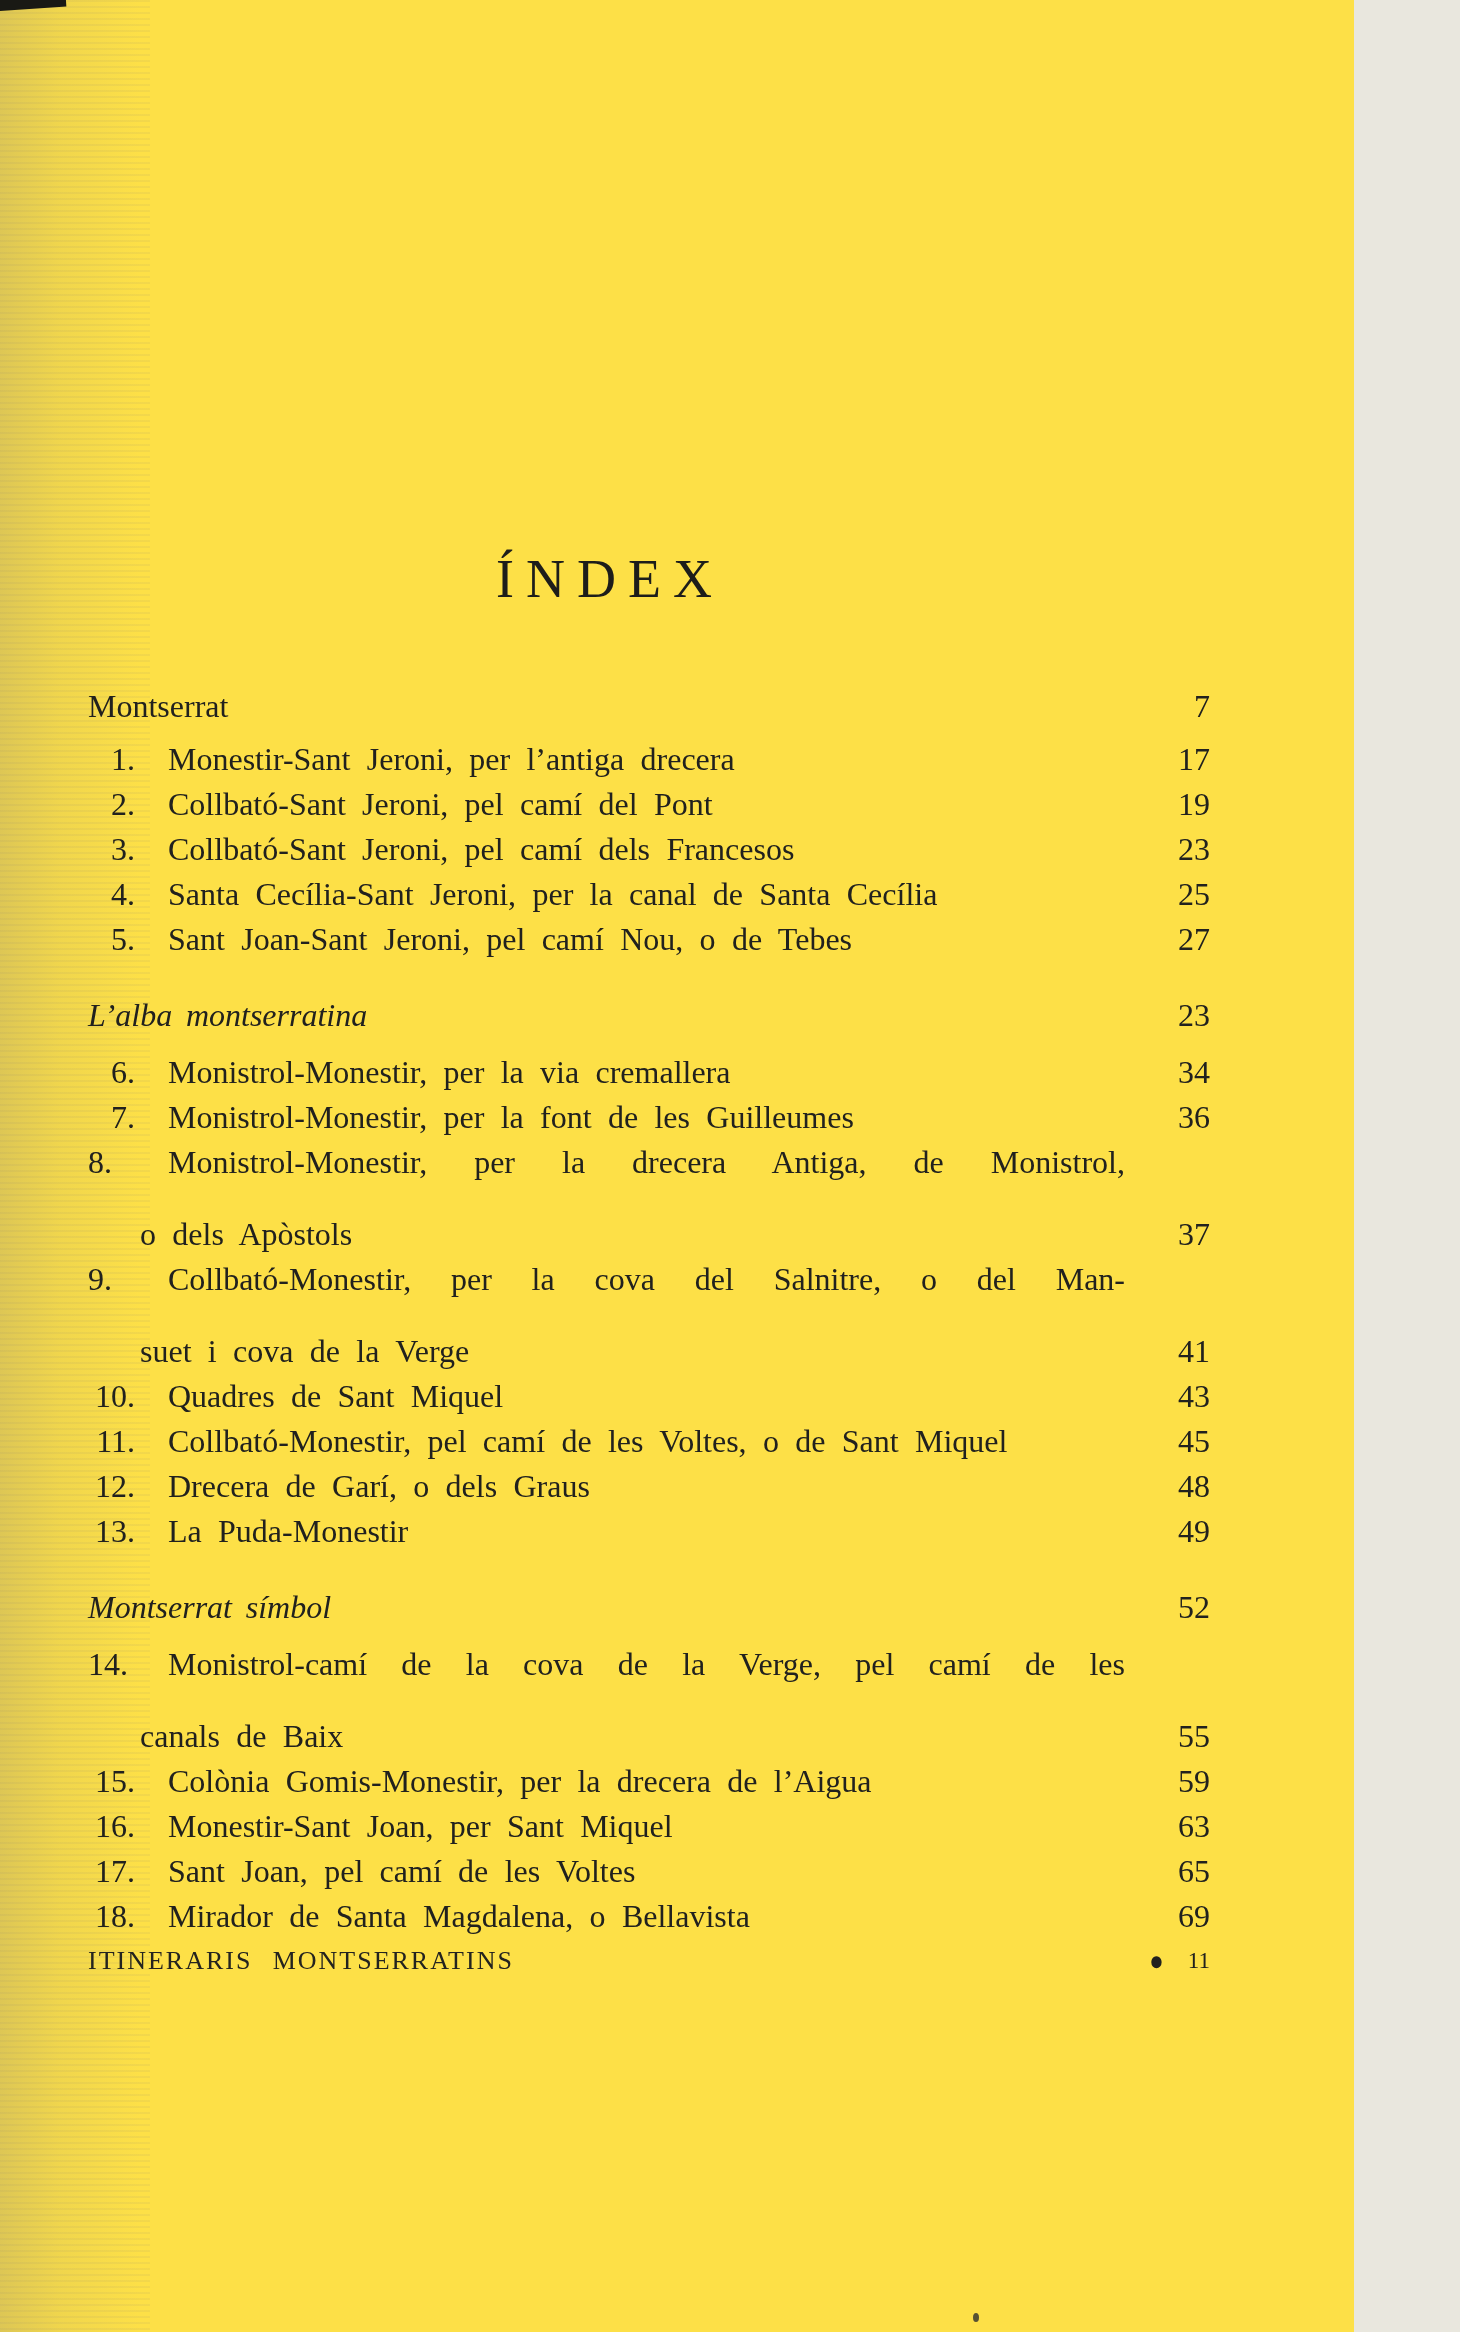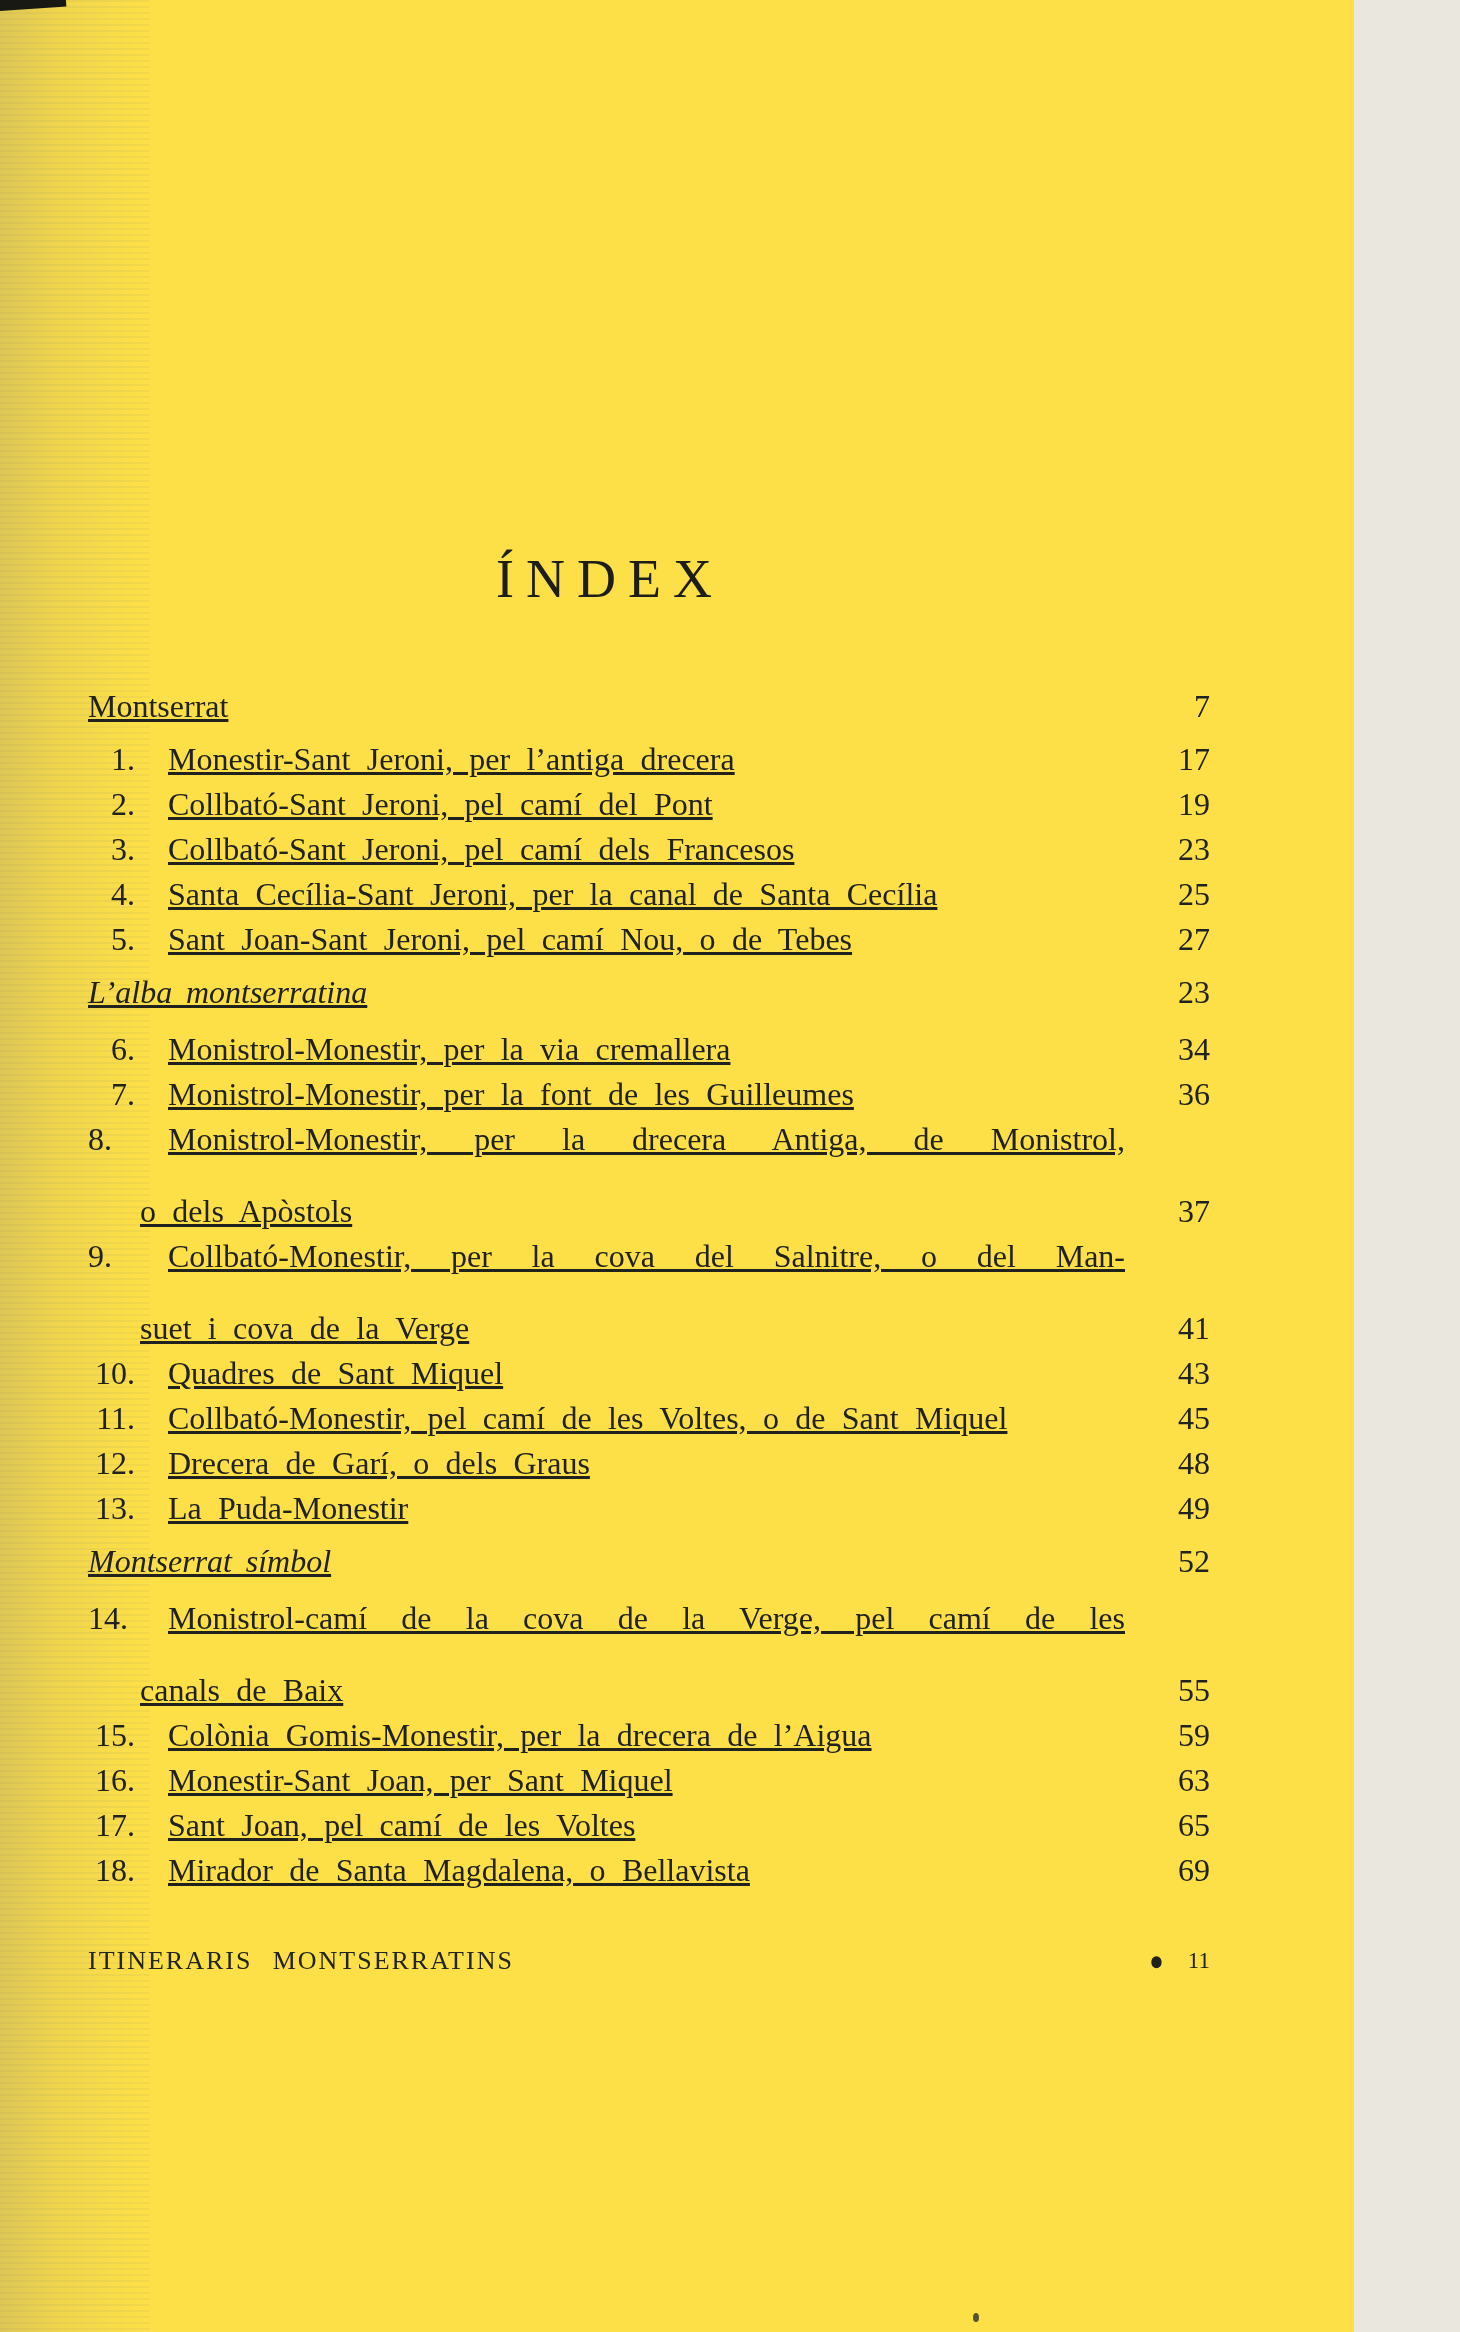--- a/index.html
+++ b/index.html
@@ -37,24 +37,24 @@
     color:#1d1d1a;white-space:nowrap;
   }
   .toc{
     position:absolute;top:684px;left:88px;width:1122px;
     font-size:32px;line-height:45px;
   }
   .row{display:flex;align-items:flex-end;}
   .row .txt{flex:1 1 auto;min-width:0;}
   .row .pg{flex:0 0 85px;text-align:right;white-space:nowrap;}
   .row.plain{margin-bottom:8px;}
-  .row.italic{margin-top:8px;margin-bottom:12px;}
+  .row.italic{margin-top:31px;margin-bottom:12px;}
   .row.italic .t{font-style:italic;word-spacing:0.18em;}
   .row.plain .t{word-spacing:0.1em;}
-  .line{display:block;text-decoration:underline;}
+  .line{display:block;}
   .line .num{
     display:inline-block;width:47px;text-align:right;
     padding-right:33px;white-space:nowrap;
   }
   .row.item .t{word-spacing:0.26em;}
   .line.cont{padding-left:52px;margin-top:27px;}
   .line.just{text-align:justify;text-align-last:justify;}
   .footer{
     position:absolute;top:1908px;left:88px;width:1122px;
     display:flex;justify-content:space-between;align-items:center;margin-top:38px;

